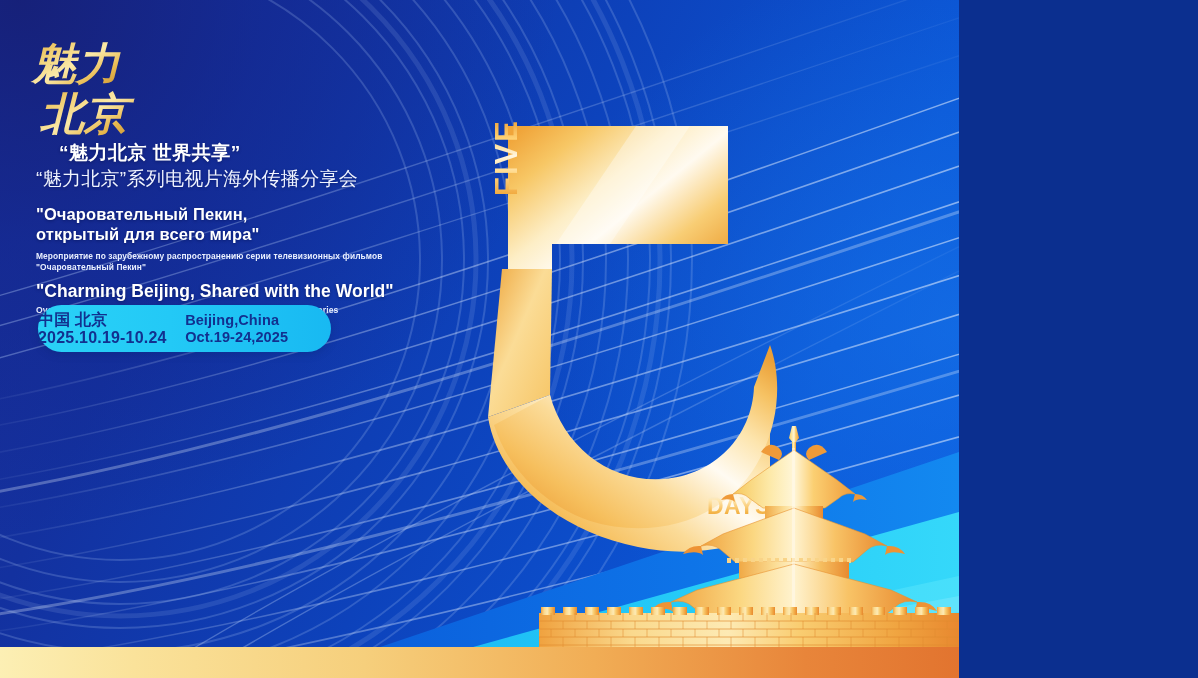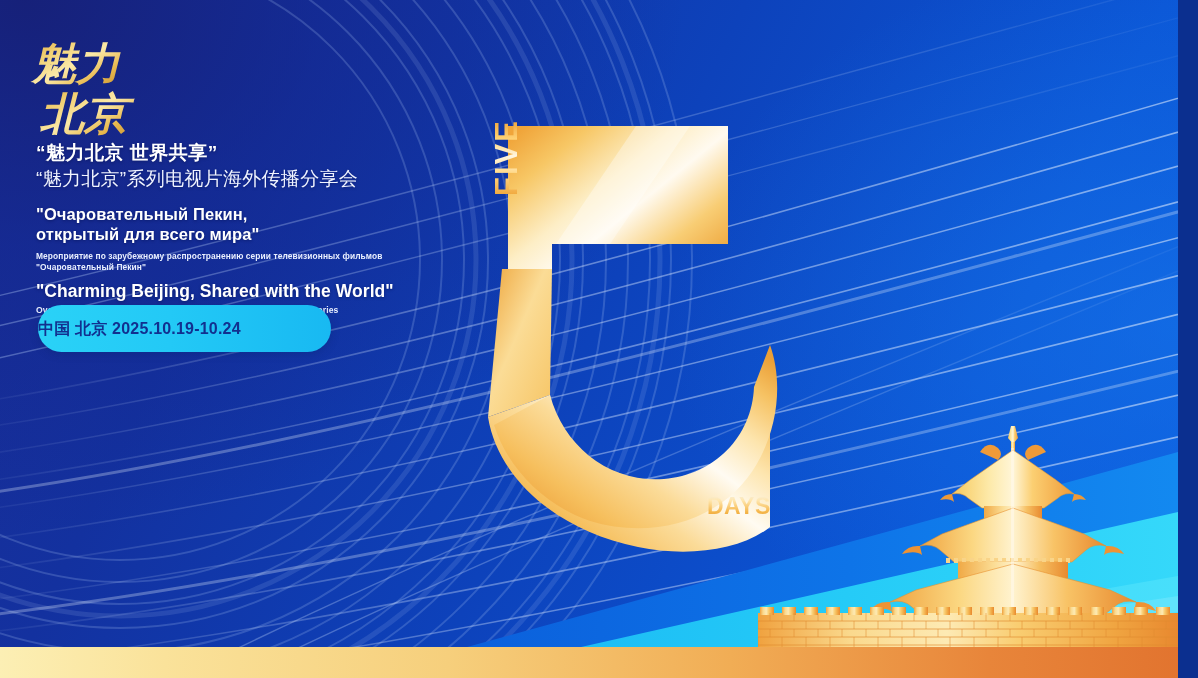--- a/index.html
+++ b/index.html
@@ -1,18 +1,18 @@
 <!DOCTYPE html>
 <html><head>
 <meta charset="utf-8">
 <style>
   html,body{margin:0;padding:0;background:#0b2f8f;}
   *{box-sizing:border-box;}
   #poster{
-    position:relative;width:1178px;height:678px;overflow:hidden;
+    position:relative;width:959px;height:678px;overflow:hidden;
     font-family:"Liberation Sans","DejaVu Sans",sans-serif;
     background:
       radial-gradient(120% 100% at 6% 10%, #16309c 0%, #152fa0 18%, #0f46c4 55%, #0b55d8 100%);
   }
 
   
   .bg-layer{position:absolute;inset:0;}
 
   .bg-deep{
     background:linear-gradient(115deg,#1a2d96 0%,#13319f 22%,#0d42bb 50%,#0b56d6 78%,#0a5ce0 100%);
@@ -44,20 +44,21 @@
 
   
   .logo{position:absolute;left:30px;top:33px;width:120px;height:108px;}
   .logo svg{width:100%;height:100%;display:block;}
 
   
   .txtblock{position:absolute;left:36px;top:142px;width:400px;color:#fff;}
   .l-cn-main{
     font-size:19px;font-weight:bold;letter-spacing:.5px;line-height:1.15;
     text-shadow:0 1px 3px rgba(0,10,60,.45);
+    margin-left:23px;
   }
   .l-cn-sub{
     font-size:19px;font-weight:400;line-height:1.25;margin-top:3px;letter-spacing:.3px;
     color:#f0f4ff;text-shadow:0 1px 3px rgba(0,10,60,.4);
   }
   .l-ru-main{
     font-size:16.5px;font-weight:bold;line-height:1.25;margin-top:13px;letter-spacing:.1px;
     text-shadow:0 1px 3px rgba(0,10,60,.45);
   }
   .l-ru-sub{
@@ -239,20 +240,21 @@
     <div class="l-ru-main">"Очаровательный Пекин,</div>
     <div class="l-ru-main" style="margin-top:0">открытый для всего мира"</div>
     <div class="l-ru-sub">Мероприятие по зарубежному распространению серии телевизионных фильмов</div>
     <div class="l-ru-sub" style="margin-top:0">"Очаровательный Пекин"</div>
     <div class="l-en-main">"Charming Beijing, Shared with the World"</div>
     <div class="l-en-sub">Overseas Promotion and Sharing Event of "Charming Beijing" TV Series</div>
   </div>
 
   <div class="datepill">
     <div class="date-cn">中国  北京 2025.10.19-10.24</div>
+    <div class="date-en">Beijing,China  Oct.19-24,2025</div>
   </div>
 
   <div class="five-wrap">
     <svg viewBox="0 0 380 460" xmlns="http://www.w3.org/2000/svg">
       <defs>
         <linearGradient id="g5top" x1="0" y1="0.1" x2="1" y2="0.9">
           <stop offset="0%" stop-color="#f0a53a"></stop>
           <stop offset="18%" stop-color="#f7c765"></stop>
           <stop offset="42%" stop-color="#fdeec6"></stop>
           <stop offset="58%" stop-color="#fffaf0"></stop>

